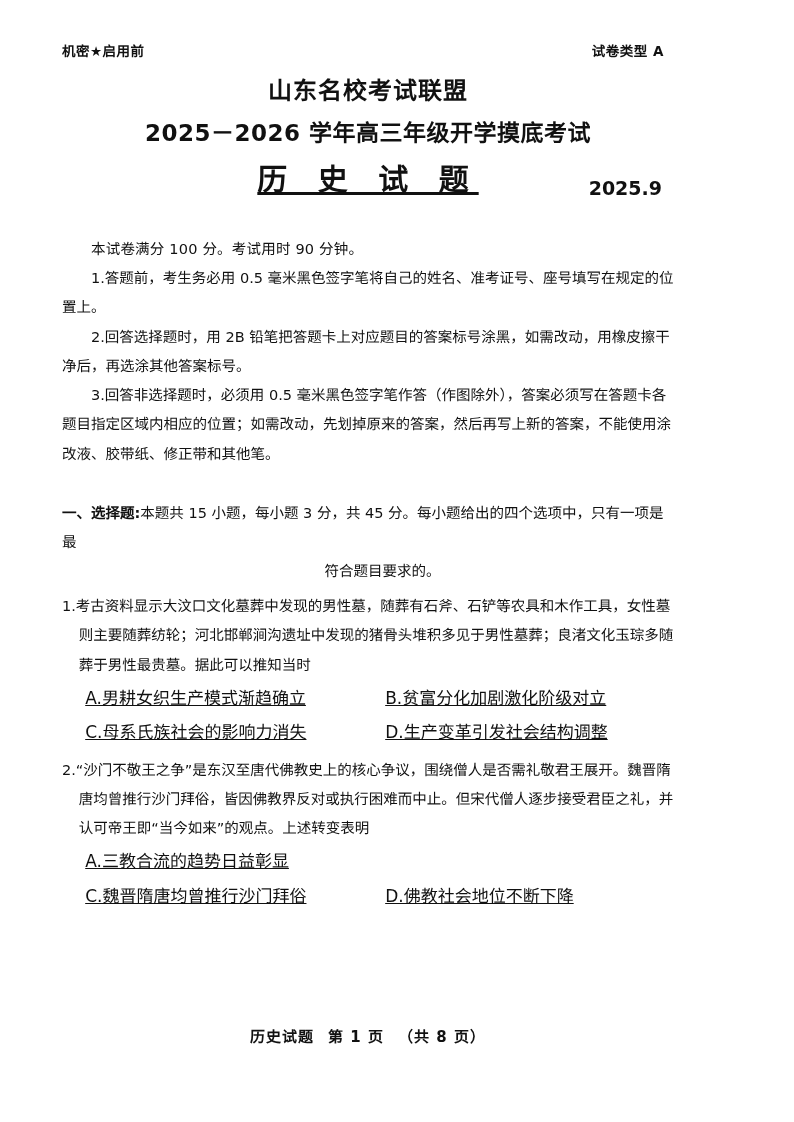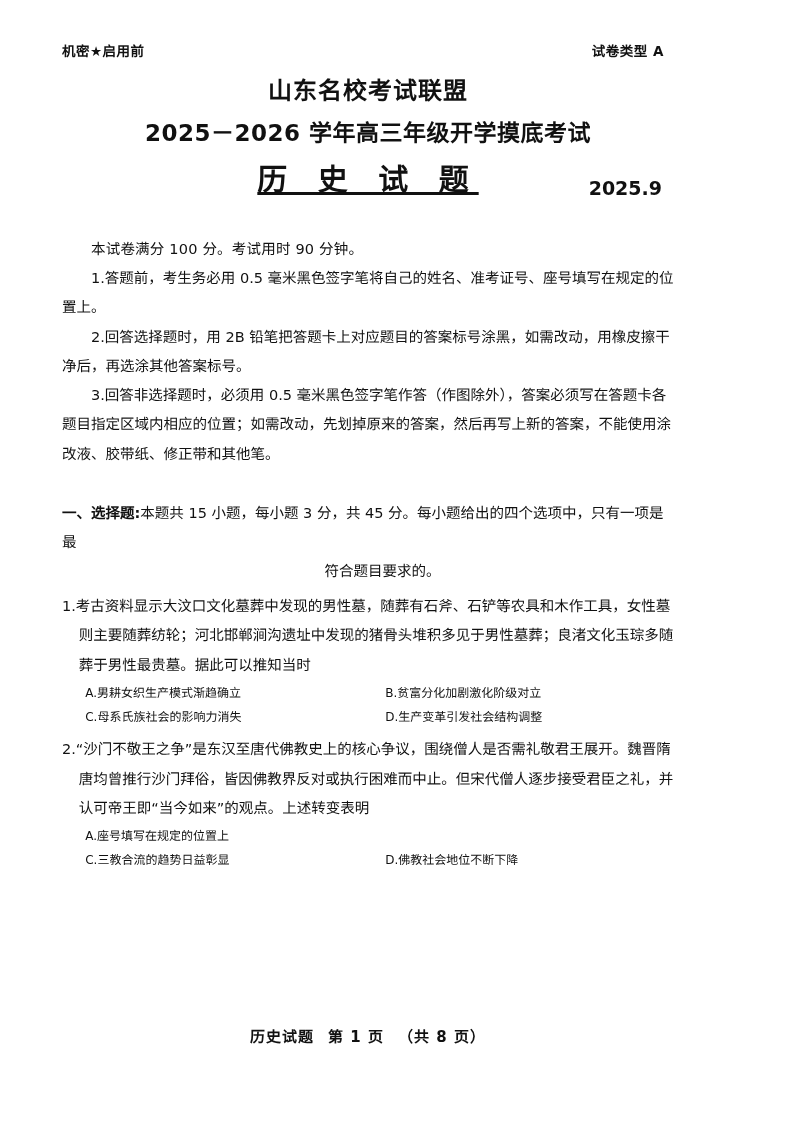--- a/index.html
+++ b/index.html
@@ -115,22 +115,23 @@
     text-indent: 0em;
     padding-left: 1.15em;
     text-indent: -1.15em;
   }
   .options {
     margin-top: 1px;
     padding-left: 1.6em;
   }
   .opt-row {
     display: flex;
-    font-size: 12px;
+    font-size: 17px;
     line-height: 2.02;
+    text-decoration: underline;
   }
   .opt-a { width: 300px; flex: 0 0 300px; }
   .opt-b { flex: 1 1 auto; }
 
   
   .footer {
     position: absolute;
     left: 0;
     right: 0;
     bottom: 76px;
@@ -182,24 +183,24 @@
         <div class="opt-a">C.母系氏族社会的影响力消失</div>
         <div class="opt-b">D.生产变革引发社会结构调整</div>
       </div>
     </div>
   </div>
 
   <div class="question">
     <div class="q-stem">2.“沙门不敬王之争”是东汉至唐代佛教史上的核心争议，围绕僧人是否需礼敬君王展开。魏晋隋唐均曾推行沙门拜俗，皆因佛教界反对或执行困难而中止。但宋代僧人逐步接受君臣之礼，并认可帝王即“当今如来”的观点。上述转变表明</div>
     <div class="options">
       <div class="opt-row">
-        <div class="opt-a">A.座号填写在规定的位置上</div>
-      </div>
-      <div class="opt-row">
-        <div class="opt-a">C.三教合流的趋势日益彰显</div>
+        <div class="opt-a">A.三教合流的趋势日益彰显</div>
+      </div>
+      <div class="opt-row">
+        <div class="opt-a">C.魏晋隋唐均曾推行沙门拜俗</div>
         <div class="opt-b">D.佛教社会地位不断下降</div>
       </div>
     </div>
   </div>
 
   <div class="footer">
     <span>历史试题</span><span class="gap"></span><span>第 1 页</span><span class="gap"></span><span>（共 8 页）</span>
   </div>
 
 </div>

